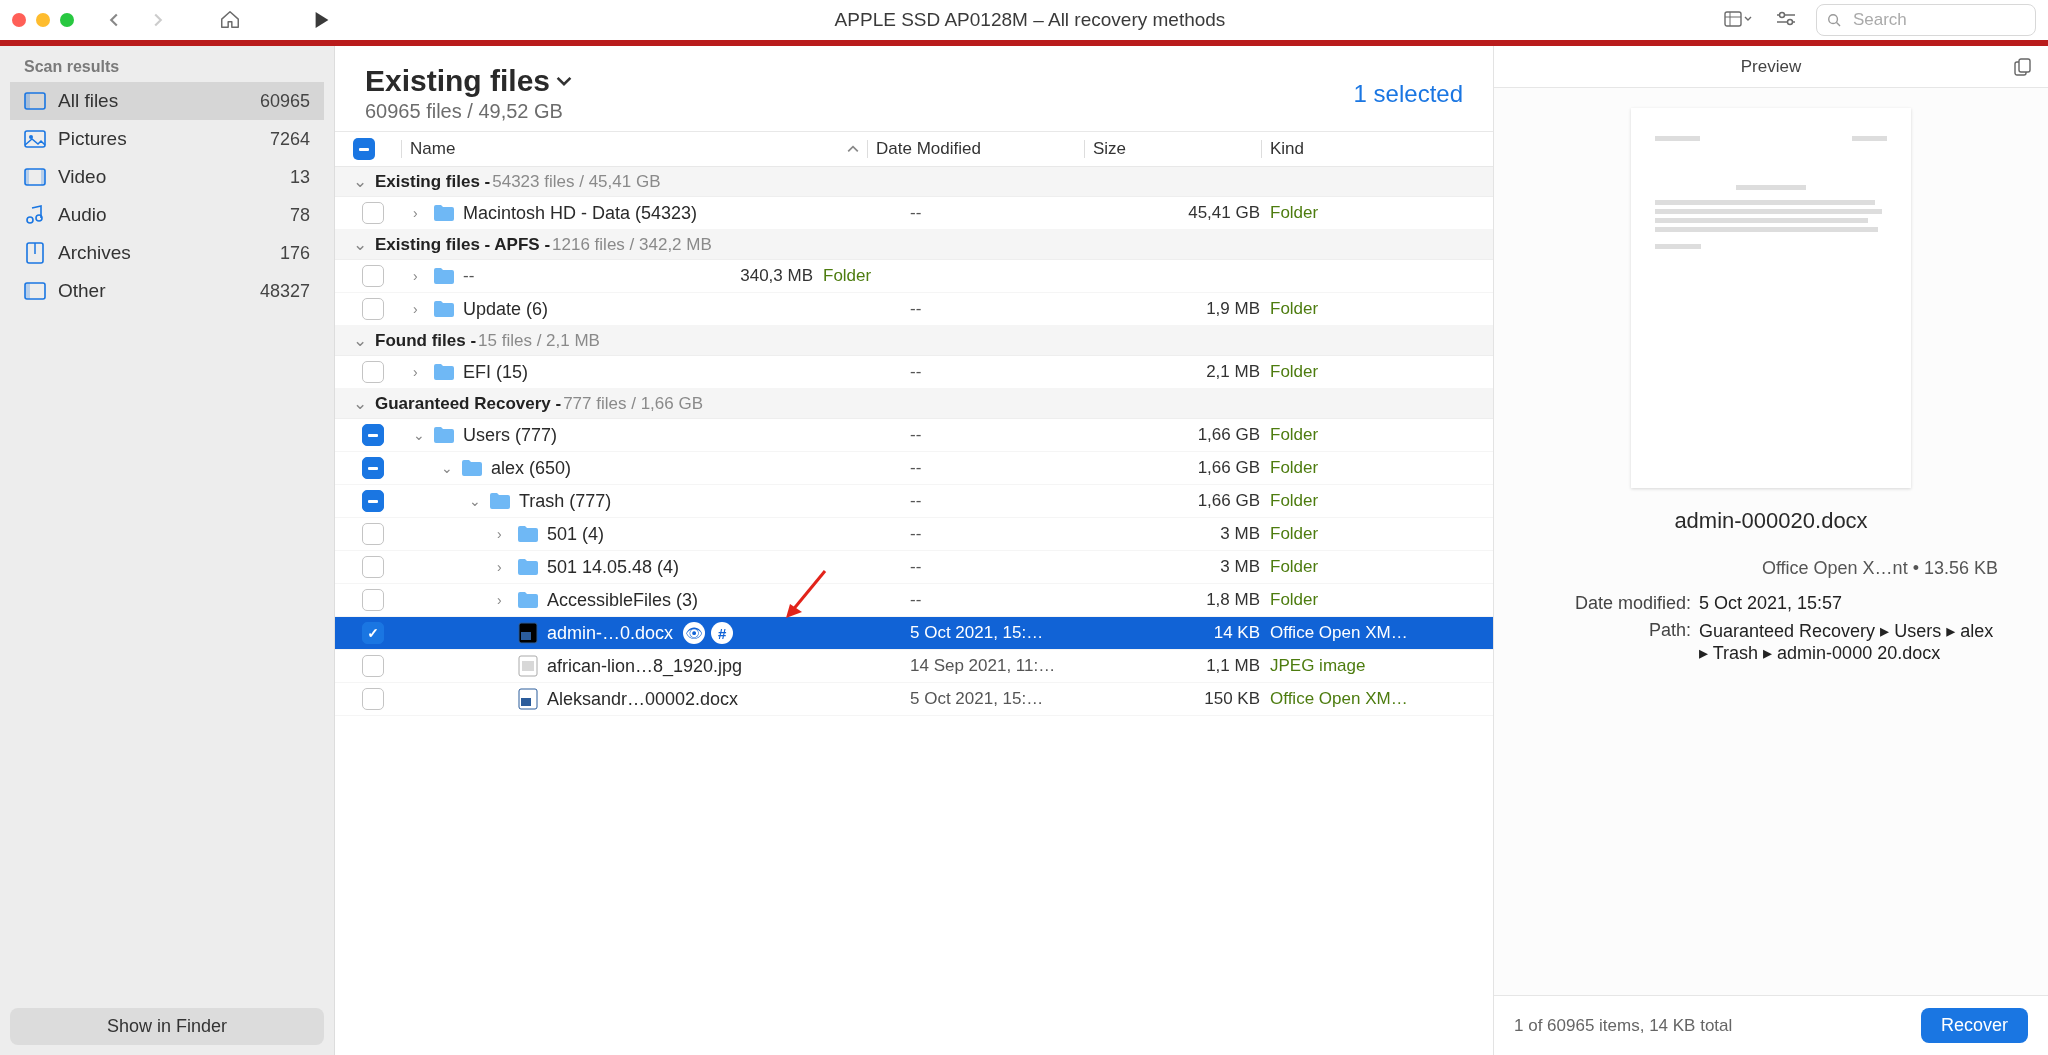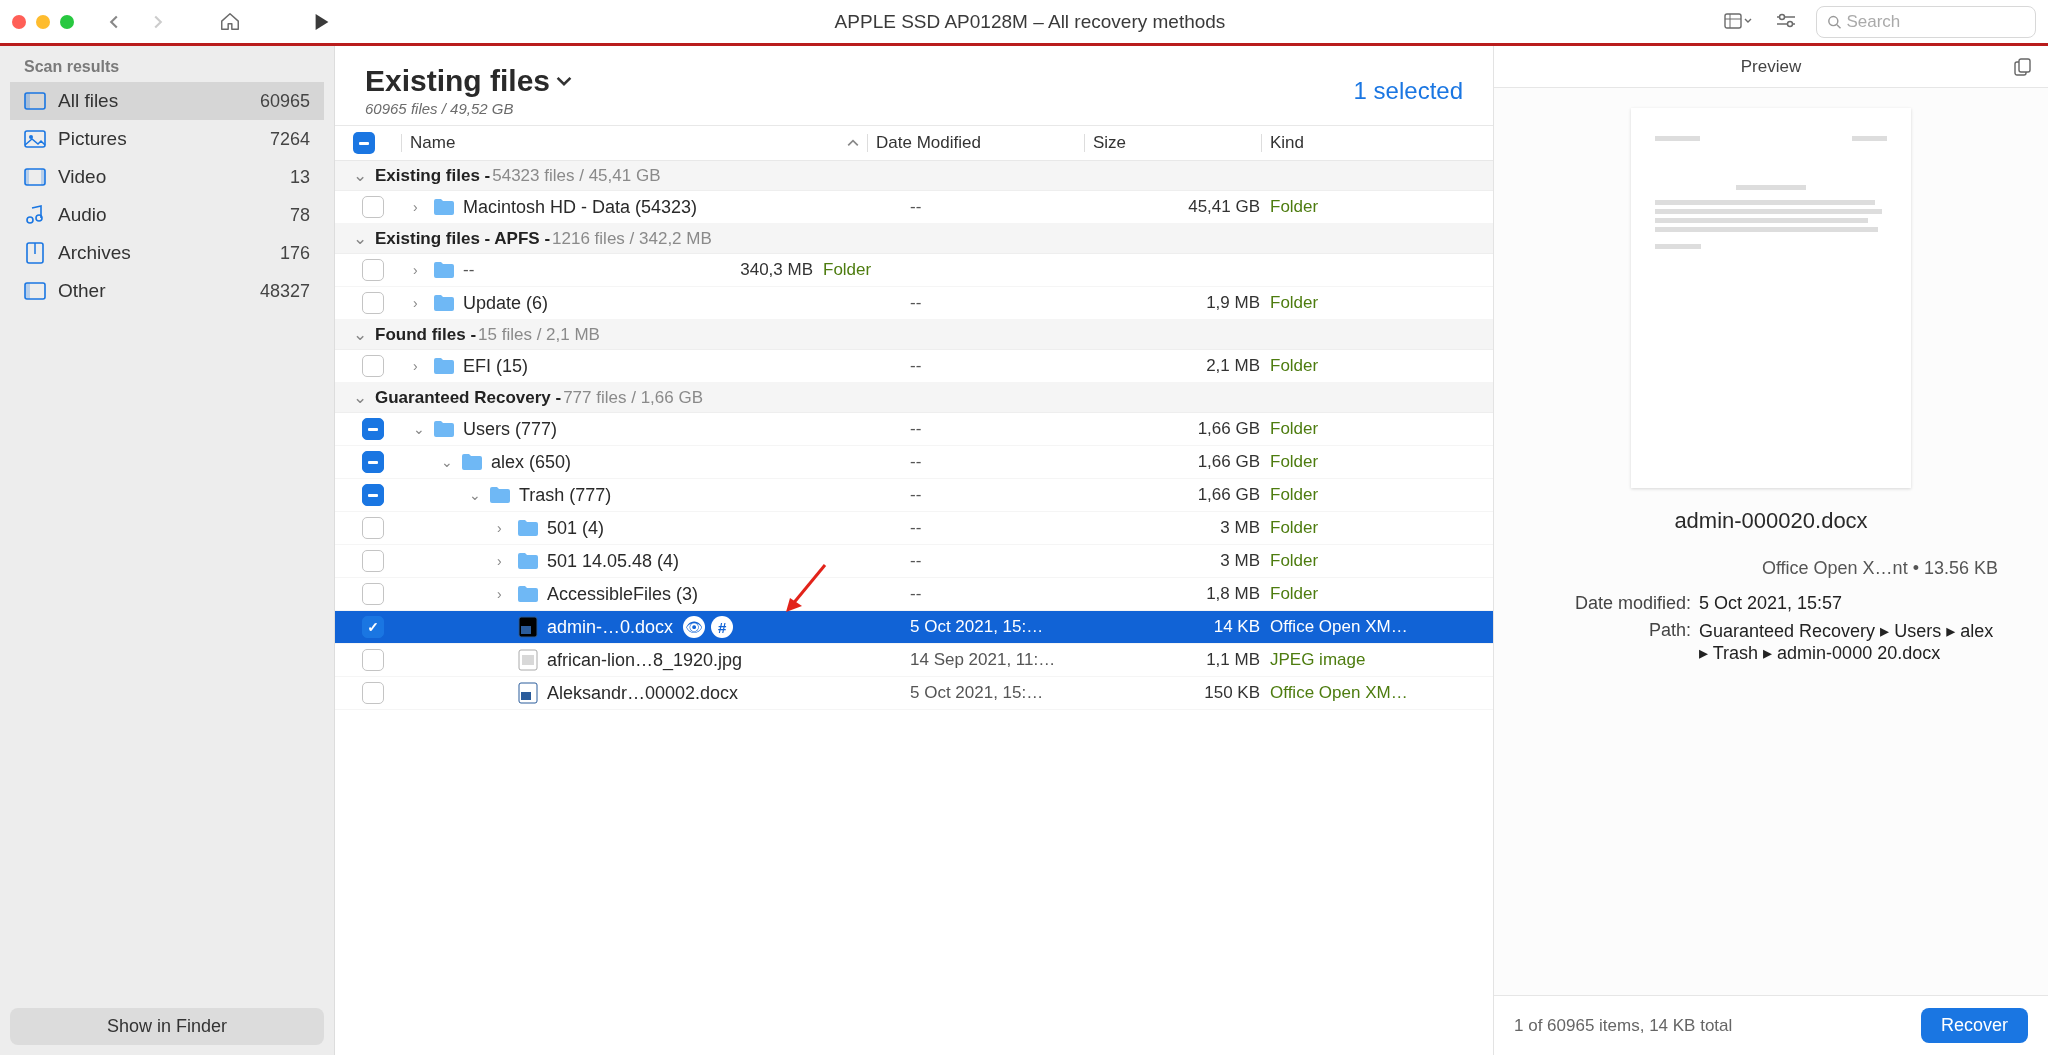--- a/index.html
+++ b/index.html
@@ -1,42 +1,42 @@
 <!DOCTYPE html>
 <html><head>
 <meta charset="utf-8">
 <style>
 * { box-sizing: border-box; margin: 0; padding: 0; }
 body { font-family: -apple-system, BlinkMacSystemFont, "Segoe UI", sans-serif; font-size: 17px; color: #2a2a2a; background: #fff; width: 2048px; height: 1055px; overflow: hidden; }
-.toolbar { height: 46px; display: flex; align-items: center; padding: 0 12px; gap: 8px; border-bottom: 3px solid #b91c1c; }
+.toolbar { height: 46px; display: flex; align-items: center; padding: 0 12px; gap: 8px; border-bottom: 6px solid #b91c1c; }
 .traffic { display: flex; gap: 10px; margin-right: 14px; }
 .dot { width: 14px; height: 14px; border-radius: 50%; }
 .red { background: #ff5f57; } .yellow { background: #febc2e; } .green { background: #28c840; }
 .tbtn { width: 36px; height: 30px; display: flex; align-items: center; justify-content: center; color: #6b6b6b; border-radius: 6px; }
 .title { flex: 1; text-align: center; font-size: 19px; color: #3a3a3a; font-weight: 500; }
 .toolbar-right { display: flex; align-items: center; gap: 12px; margin-left: auto; }
-.searchbox { display: flex; align-items: center; gap: 5px; border: 1px solid #d8d8d8; border-radius: 8px; padding: 4px 10px; width: 220px; height: 32px; color: #999; }
+.searchbox { display: flex; align-items: center; gap: 12px; border: 1px solid #d8d8d8; border-radius: 8px; padding: 4px 10px; width: 220px; height: 32px; color: #999; }
 .searchbox input { border: none; outline: none; font-size: 17px; width: 100%; color: #555; }
 .searchbox input::placeholder { color: #aaa; }
 
 .body { display: flex; height: calc(100% - 46px); }
 .sidebar { width: 335px; background: #ededed; padding-top: 12px; display: flex; flex-direction: column; border-right: 1px solid #ddd; justify-content: center; }
 .side-header { font-size: 16px; font-weight: 600; color: #7a7a7a; padding: 0 24px 6px; }
 .side-item { display: flex; align-items: center; gap: 12px; padding: 8px 24px 8px 24px; color: #333; }
 .side-item.active { background: #d6d6d6; border-radius: 0; margin: 0 10px; padding-left: 14px; padding-right: 14px; }
 .side-item .icon { width: 22px; height: 22px; display: flex; align-items: center; justify-content: center; color: #1a76e2; }
 .side-item .lbl { flex: 1; font-size: 19px; }
 .side-item .cnt { color: #444; font-size: 18px; }
 .sidebar-footer { margin-top: auto; padding: 10px; }
 .sf-btn { background: #dcdcdc; border-radius: 8px; text-align: center; padding: 8px 0; font-size: 18px; color: #333; }
 
 .main { flex: 1; display: flex; flex-direction: column; overflow: hidden; }
 .main-head { padding: 18px 30px 8px; display: flex; align-items: flex-start; }
 .mh-left h1 { font-size: 30px; font-weight: 700; display: flex; align-items: center; gap: 6px; }
-.mh-sub { color: #6c6c6c; font-size: 15px; margin-top: 2px; font-style: italic; }
+.mh-sub { color: #6c6c6c; font-size: 20px; margin-top: 2px; }
 .mh-right { margin-left: auto; color: #1a76e2; font-size: 24px; font-weight: 500; align-self: center; }
 
 .cols { display: flex; align-items: center; border-top: 1px solid #e8e8e8; border-bottom: 1px solid #e8e8e8; padding: 6px 18px; background: #fff; font-size: 17px; color: #333; }
 .col-chk { width: 40px; }
 .col-name { flex: 1; display: flex; align-items: center; }
 .col-date { width: 200px; }
 .col-size { width: 160px; text-align: right; padding-right: 10px; }
 .col-kind { width: 205px; }
 .col-sep { width: 1px; background: #ddd; height: 18px; margin: 0 8px; }
 

